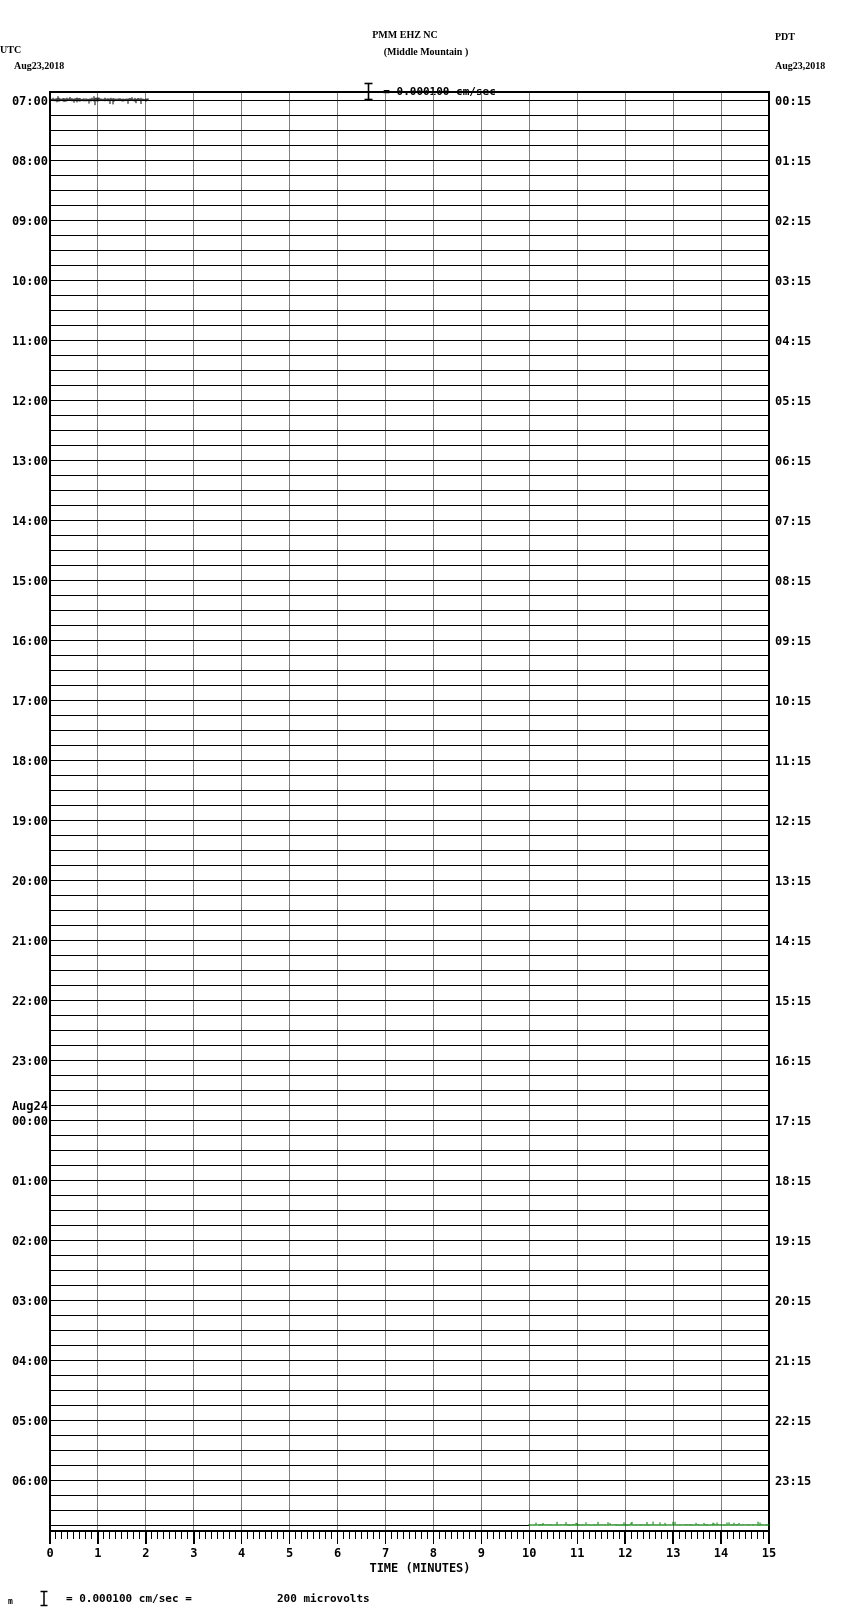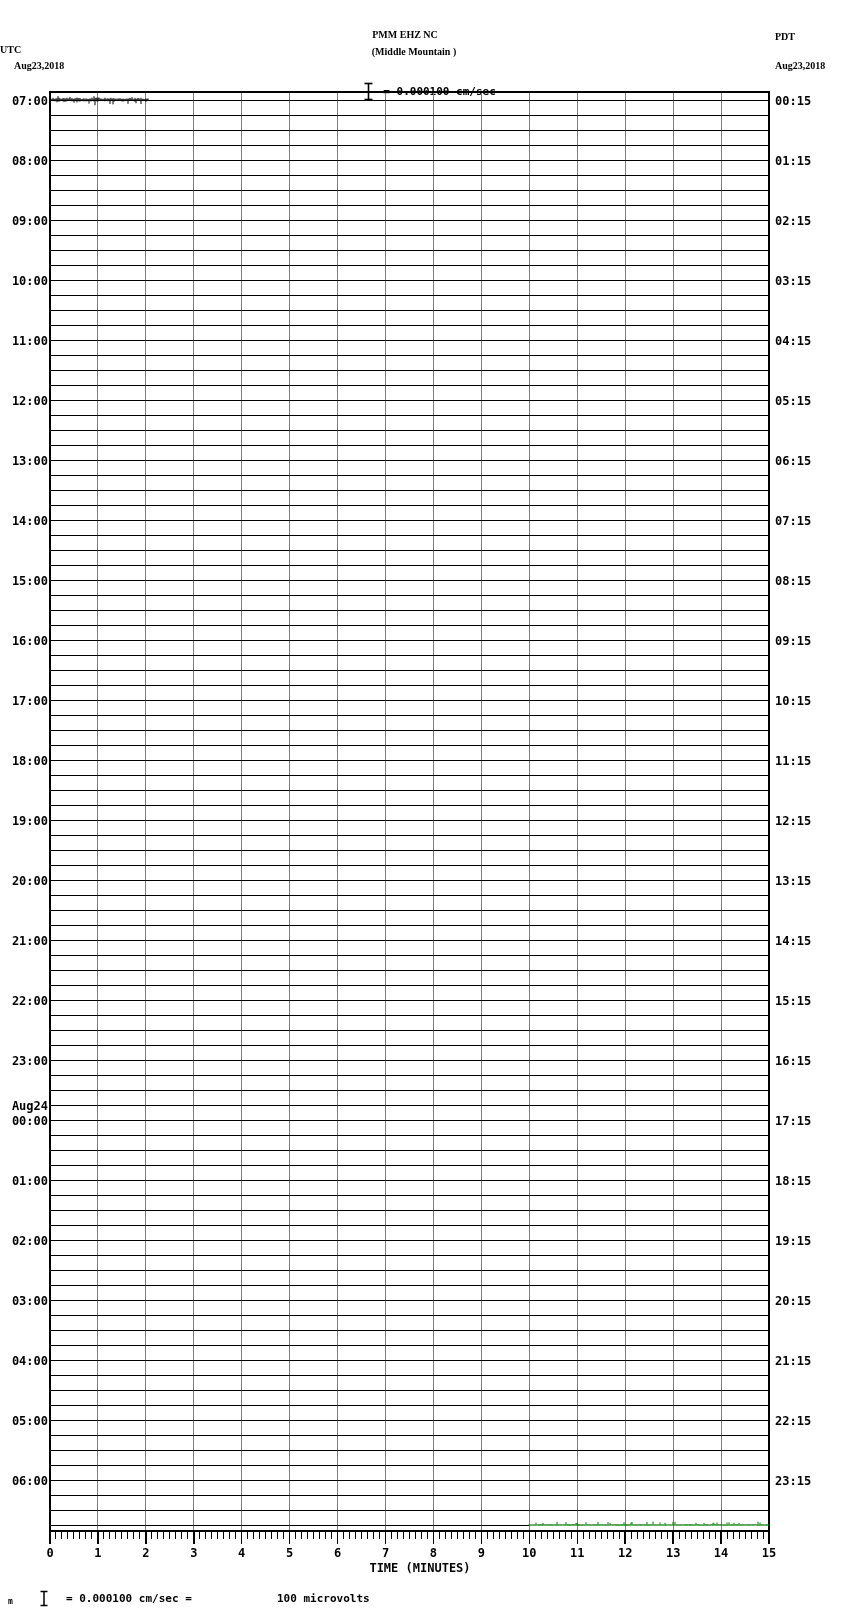--- a/index.html
+++ b/index.html
@@ -12,21 +12,21 @@
   #chart{position:absolute;left:0;top:0;}
   svg text{font-family:"DejaVu Sans Mono","Liberation Mono",monospace;font-weight:bold;fill:#000;}
   .scale-glyph{display:inline-block;vertical-align:middle;}
 </style>
 </head>
 <body>
 
 <div class="abs b12" style="left:0;top:43px;">UTC</div>
 <div class="abs b12" style="left:14px;top:59px;">Aug23,2018</div>
 <div class="abs b12 ctr" style="left:405px;top:28px;">PMM EHZ NC</div>
-<div class="abs b12 ctr" style="left:414px;top:45px;">(Middle Mountain )</div>
+<div class="abs b12 ctr" style="left:426px;top:45px;">(Middle Mountain )</div>
 
 <div class="abs" style="left:344px;top:62px;height:20px;">
   <svg class="scale-glyph" width="11" height="19">
     <line x1="5.5" y1="1.5" x2="5.5" y2="17.5" stroke="#000" stroke-width="1.6"></line>
     <line x1="1.5" y1="1.5" x2="9.5" y2="1.5" stroke="#000" stroke-width="1.6"></line>
     <line x1="1.5" y1="17.5" x2="9.5" y2="17.5" stroke="#000" stroke-width="1.6"></line>
   </svg><span class="b11" style="margin-left:9px;vertical-align:middle;">= 0.000100 cm/sec</span>
 </div>
 
 <div class="abs b12" style="left:775px;top:30px;">PDT</div>
@@ -349,14 +349,14 @@
     </svg></div>
 
 <div class="abs" style="left:0;top:1588px;width:850px;height:24px;">
   <span class="abs" style="left:8px;top:9px;font-size:8px;font-weight:bold;">m</span>
   <svg class="abs" style="left:39px;top:2px;" width="10" height="17">
     <line x1="5" y1="1.5" x2="5" y2="15.5" stroke="#000" stroke-width="1.5"></line>
     <line x1="1.5" y1="1.5" x2="8.5" y2="1.5" stroke="#000" stroke-width="1.5"></line>
     <line x1="1.5" y1="15.5" x2="8.5" y2="15.5" stroke="#000" stroke-width="1.5"></line>
   </svg>
   <span class="abs b11" style="left:66px;top:4px;">= 0.000100 cm/sec =</span>
-  <span class="abs b11" style="left:277px;top:4px;">100 microvolts</span>
+  <span class="abs b11" style="left:277px;top:4px;">200 microvolts</span>
 </div>
 
 </body></html>

